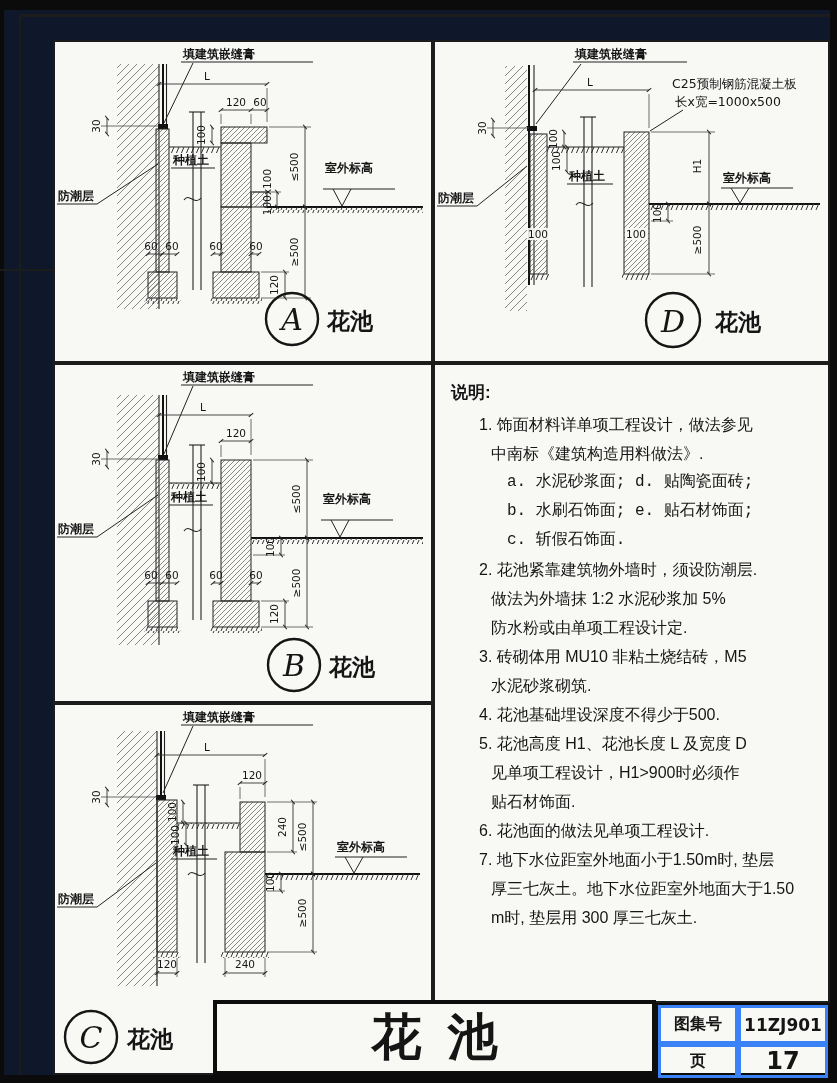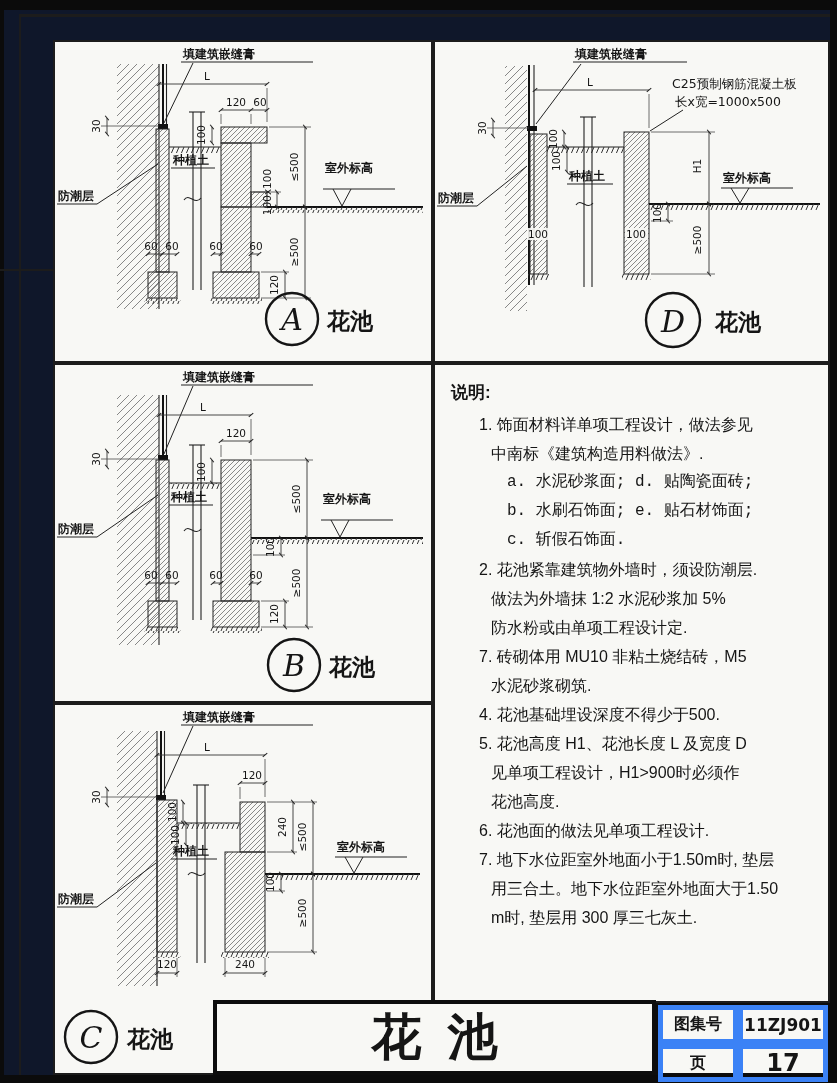--- a/index.html
+++ b/index.html
@@ -27,21 +27,21 @@
   .nline{font:16px "Liberation Sans",sans-serif;line-height:29px;white-space:nowrap;}
   .n-num{margin-left:44px;}
   .n-cont{margin-left:56px;}
   .n-sub{margin-left:72px;font-family:Liberation Mono, monospace;}
   
   .titlebox{position:absolute;left:213px;top:1000px;width:443px;height:75px;border:4px solid #0d0d0d;
             background:#f8f8f5;box-sizing:border-box;display:flex;align-items:center;justify-content:center;z-index:5;}
   .titlebox span{font:700 50px "Liberation Sans",sans-serif;letter-spacing:26px;text-indent:26px;}
   .atlas{position:absolute;left:656px;top:1003px;width:174px;height:72px;border:2.5px solid #0d0d0d;
          box-sizing:border-box;display:grid;grid-template-columns:80px 1fr;grid-template-rows:39px 1fr;z-index:5;background:#f8f8f5;}
-  .atlas div{border:5px solid #3b82f6;display:flex;align-items:center;justify-content:center;box-sizing:border-box;}
+  .atlas div{border:3px solid #3b82f6;display:flex;align-items:center;justify-content:center;box-sizing:border-box;}
   .atlas .lab{font:600 16px "Liberation Sans",sans-serif;}
   .atlas .val{font:600 17px "DejaVu Sans",sans-serif;}
 </style>
 </head>
 <body>
 
 <div class="canvas">
 
   <div class="bar" style="left:0;top:0;width:837px;height:10px;"></div>
   <div class="bar" style="left:830px;top:0;width:7px;height:1083px;"></div>
@@ -543,29 +543,29 @@
   <div class="notes">
     <div class="notes-head">说明:</div>
     <div class="nline n-num">1. 饰面材料详单项工程设计，做法参见</div>
     <div class="nline n-cont">中南标《建筑构造用料做法》.</div>
     <div class="nline n-sub">a. 水泥砂浆面;        d. 贴陶瓷面砖;</div>
     <div class="nline n-sub">b. 水刷石饰面;        e. 贴石材饰面;</div>
     <div class="nline n-sub">c. 斩假石饰面.</div>
     <div class="nline n-num">2. 花池紧靠建筑物外墙时，须设防潮层.</div>
     <div class="nline n-cont">做法为外墙抹 1:2 水泥砂浆加 5%</div>
     <div class="nline n-cont">防水粉或由单项工程设计定.</div>
-    <div class="nline n-num">7. 砖砌体用 MU10 非粘土烧结砖，M5</div>
+    <div class="nline n-num">3. 砖砌体用 MU10 非粘土烧结砖，M5</div>
     <div class="nline n-cont">水泥砂浆砌筑.</div>
     <div class="nline n-num">4. 花池基础埋设深度不得少于500.</div>
     <div class="nline n-num">5. 花池高度 H1、花池长度 L 及宽度 D</div>
     <div class="nline n-cont">见单项工程设计，H1&gt;900时必须作</div>
-    <div class="nline n-cont">花池高度.</div>
+    <div class="nline n-cont">贴石材饰面.</div>
     <div class="nline n-num">6. 花池面的做法见单项工程设计.</div>
     <div class="nline n-num">7. 地下水位距室外地面小于1.50m时, 垫层</div>
-    <div class="nline n-cont">用三合土。地下水位距室外地面大于1.50</div>
+    <div class="nline n-cont">厚三七灰土。地下水位距室外地面大于1.50</div>
     <div class="nline n-cont">m时, 垫层用 300 厚三七灰土.</div>
   </div>
 
   <div class="titlebox">
     <span>花池</span>
   </div>
   <div class="atlas">
     <div class="lab">图集号</div>
     <div class="val">11ZJ901</div>
     <div class="lab">页</div>

